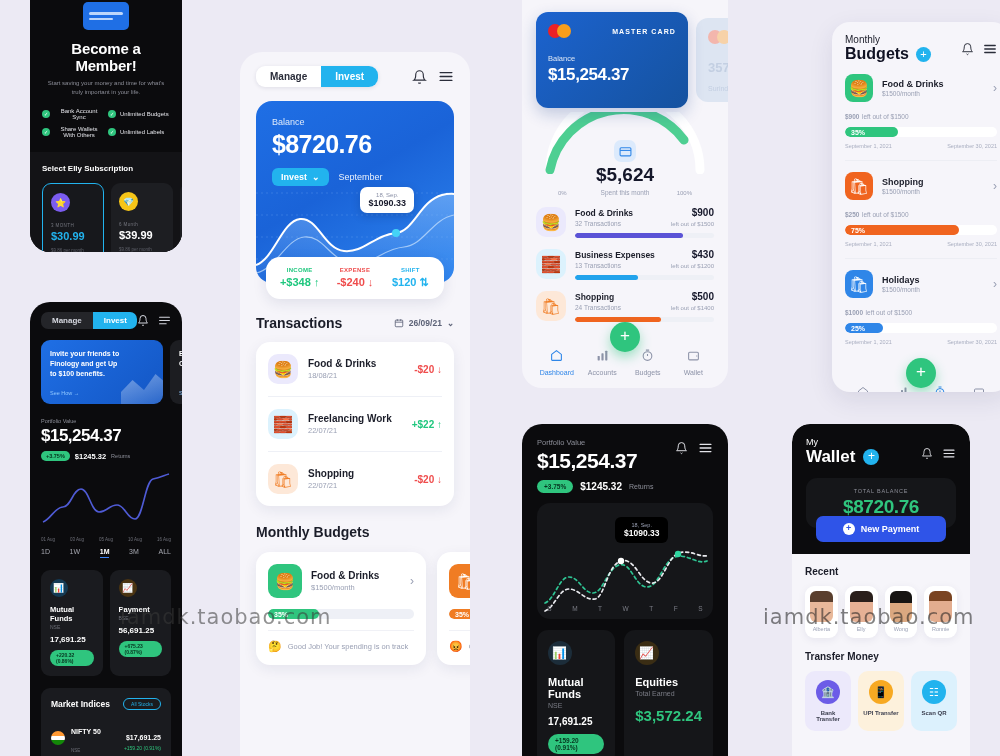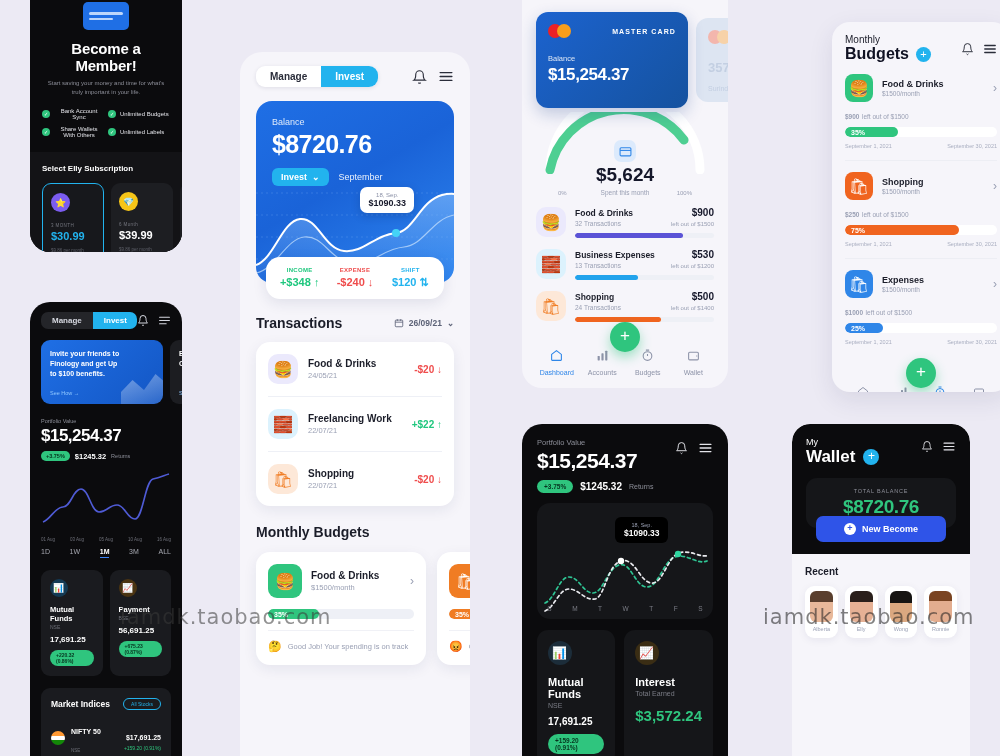--- a/index.html
+++ b/index.html
@@ -505,21 +505,21 @@
         <span>26/09/21</span>
         <span>⌄</span>
       </div>
     </div>
 
     <div class="txlist">
       <div class="tx">
         <div class="ic icon-sq" style="background:#ebe9fc;color:#5b53d6">🍔</div>
         <div>
           <div class="t">Food &amp; Drinks</div>
-          <div class="dt">24/05/21</div>
+          <div class="dt">18/08/21</div>
         </div>
         <div class="am" style="color:#ef4d4d">-$20 ↓</div>
       </div>
       <div class="tx">
         <div class="ic icon-sq" style="background:#dcf2fd;color:#22b3ee">🧱</div>
         <div>
           <div class="t">Freelancing Work</div>
           <div class="dt">22/07/21</div>
         </div>
         <div class="am" style="color:#1fc77e">+$22 ↑</div>
@@ -625,21 +625,21 @@
         <div class="spbar">
               <i style="width:78%;background:#5b53d6"></i>
             </div>
       </div>
     </div>
     <div class="sp">
       <div class="ic icon-sq" style="background:#dcf2fd;color:#22b3ee">🧱</div>
       <div class="mid">
         <div class="row sb">
               <div class="t">Business Expenses</div>
-          <div class="amt">$530</div>
+          <div class="amt">$430</div>
             </div>
         <div class="row sb">
               <div class="n">13 Transactions</div>
           <div class="lo">left out of $1200</div>
             </div>
         <div class="spbar">
               <i style="width:45%;background:#22a3ec"></i>
             </div>
       </div>
     </div>
@@ -754,21 +754,21 @@
       <div class="dates">
             <span>September 1, 2021</span>
             <span>September 30, 2021</span>
           </div>
     </div>
 
     <div class="bitem" style="border-bottom:0">
       <div class="bhdr">
         <div class="sq" style="background:#2f86e8;color:#fff">🛍</div>
         <div>
-              <div class="t">Expenses</div>
+              <div class="t">Holidays</div>
              <div class="s">$1500/month</div>
             </div>
         <div style="margin-left:auto" class="chev">›</div>
       </div>
       <div class="left"><span style="font-weight:700">$1000</span> <span>left out of $1500</span></div>
       <div class="bar" style="margin-top:6px">
             <i style="width:25%;background:#2f86e8">25%</i>
           </div>
       <div class="dates">
             <span>September 1, 2021</span>
@@ -862,31 +862,31 @@
     <div class="duo">
       <div class="tile">
         <div class="ti" style="background:#1c2d3a;color:#22b3ee">📊</div>
         <h4>Mutual Funds</h4>
         <div class="ex">NSE</div>
         <div class="val">17,691.25</div>
         <div class="chip2">+159.20 (0.91%)</div>
       </div>
       <div class="tile">
         <div class="ti" style="background:#3a2d14;color:#f7a922">📈</div>
-        <h4>Interest</h4>
+        <h4>Equities</h4>
         <div class="ex">Total Earned</div>
         <div class="big">$3,572.24</div>
       </div>
     </div>
   </div>
 </div>
 
 <div class="phone" id="p7">
   <div class="top">
-    <div class="row sb" style="align-items:flex-start">
+    <div class="row sb" style="align-items:center">
       <div>
         <div class="ttl1">My</div>
         <div class="ttl2">
               <span>Wallet</span>
               <span class="plus">+</span>
             </div>
       </div>
       <div class="row" style="gap:9px;margin-top:3px">
         <span class="bell">
               <svg width="12" height="13" viewBox="0 0 24 24" fill="none" stroke="#e3e4e9" stroke-width="1.8">
@@ -900,21 +900,21 @@
               </svg>
             </span>
       </div>
     </div>
     <div class="balbox">
       <div class="bl">TOTAL BALANCE</div>
       <div class="bv">$8720.76</div>
     </div>
     <div class="pay">
       <span class="pc">+</span>
-      <span>New Become</span>
+      <span>New Payment</span>
     </div>
   </div>
   <div class="body">
     <h3>Recent</h3>
     <div class="people">
       <div class="person">
         <div class="face" style="background:linear-gradient(#5a3f2e 0 34%,#e8b89a 34%)"></div>
         <div class="pn">Alberta</div>
       </div>
       <div class="person">
@@ -924,19 +924,36 @@
       <div class="person">
         <div class="face" style="background:linear-gradient(#161412 0 40%,#dba880 40%)"></div>
         <div class="pn">Wong</div>
       </div>
       <div class="person">
         <div class="face" style="background:linear-gradient(#7a4422 0 32%,#e3ad8f 32%)"></div>
         <div class="pn">Ronnie</div>
       </div>
     </div>
 
+    <div class="tm">
+      <h3>Transfer Money</h3>
+      <div class="tmrow">
+        <div class="tmb" style="background:#ece9fb">
+          <div class="ci" style="background:#6c5ce7">🏦</div>
+          <div class="cl">Bank Transfer</div>
+        </div>
+        <div class="tmb" style="background:#fdf1dc">
+          <div class="ci" style="background:#f7a922">📱</div>
+          <div class="cl">UPI Transfer</div>
+        </div>
+        <div class="tmb" style="background:#dcf1fd">
+          <div class="ci" style="background:#22b3ee">☷</div>
+          <div class="cl">Scan QR</div>
+        </div>
+      </div>
+    </div>
   </div>
 </div>
 
 <div class="wm w1">iamdk.taobao.com</div>
 <div class="wm w2">iamdk.taobao.com</div>
 
 </div>
 
 </body></html>

